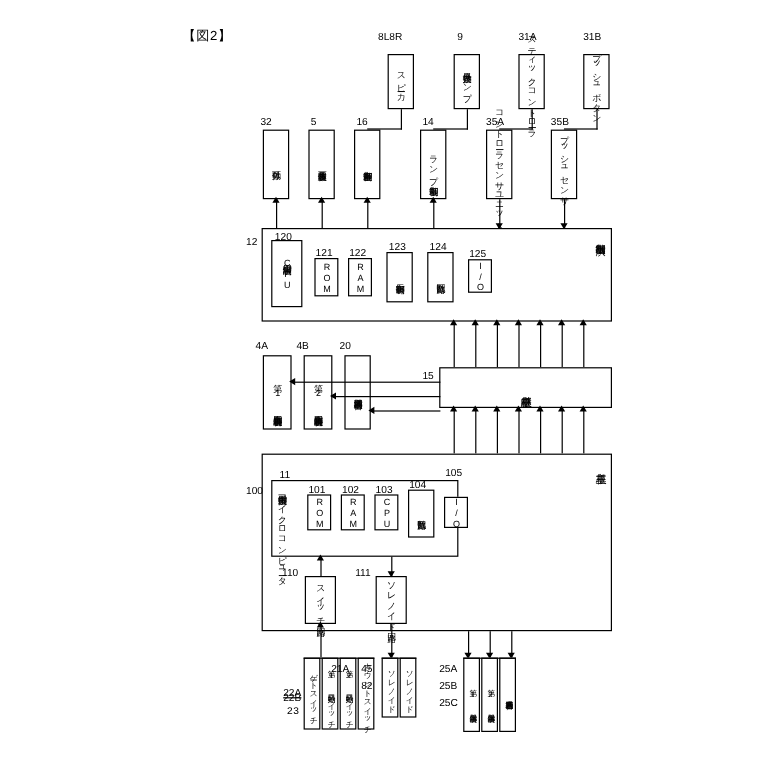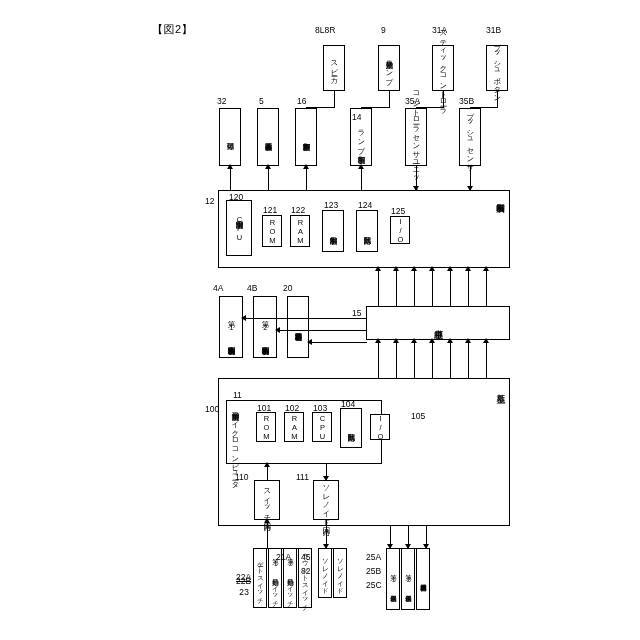--- a/index.html
+++ b/index.html
@@ -48,21 +48,21 @@
   <div class="num" style="left:297px;top:96px;">16</div>
 
   <div class="box" style="left:323px;top:45px;width:22px;height:46px;">
     <span class="vt">スピーカ</span>
   </div>
   <div class="num" style="left:315px;top:25px;">8L8R</div>
 
   <div class="box" style="left:350px;top:108px;width:22px;height:58px;">
     <span class="vt">ランプ制御基板</span>
   </div>
-  <div class="num" style="left:352px;top:112px;">14</div>
+  <div class="num" style="left:352px;top:96px;">14</div>
 
   <div class="box" style="left:378px;top:45px;width:22px;height:46px;">
     <span class="vt">遊技効果ランプ</span>
   </div>
   <div class="num" style="left:381px;top:25px;">9</div>
 
   <div class="box" style="left:405px;top:108px;width:22px;height:58px;">
     <span class="vt">コントローラセンサユニット</span>
   </div>
   <div class="num" style="left:405px;top:96px;">35A</div>
@@ -221,21 +221,21 @@
   <div class="num" style="left:313px;top:403px;">103</div>
 
   <div class="box" style="left:340px;top:408px;width:22px;height:40px;">
     <span class="vt">乱数回路</span>
   </div>
   <div class="num" style="left:341px;top:399px;">104</div>
 
   <div class="box" style="left:370px;top:414px;width:20px;height:26px;">
     <span class="vt">I/O</span>
   </div>
-  <div class="num" style="left:371px;top:411px;margin-left:40px;">105</div>
+  <div class="num" style="left:371px;top:389px;">105</div>
 
   <div class="box" style="left:254px;top:480px;width:26px;height:40px;">
     <span class="vt">スイッチ回路</span>
   </div>
   <div class="num" style="left:235px;top:472px;">110</div>
 
   <div class="box" style="left:313px;top:480px;width:26px;height:40px;">
     <span class="vt">ソレノイド回路</span>
   </div>
   <div class="num" style="left:296px;top:472px;">111</div>

